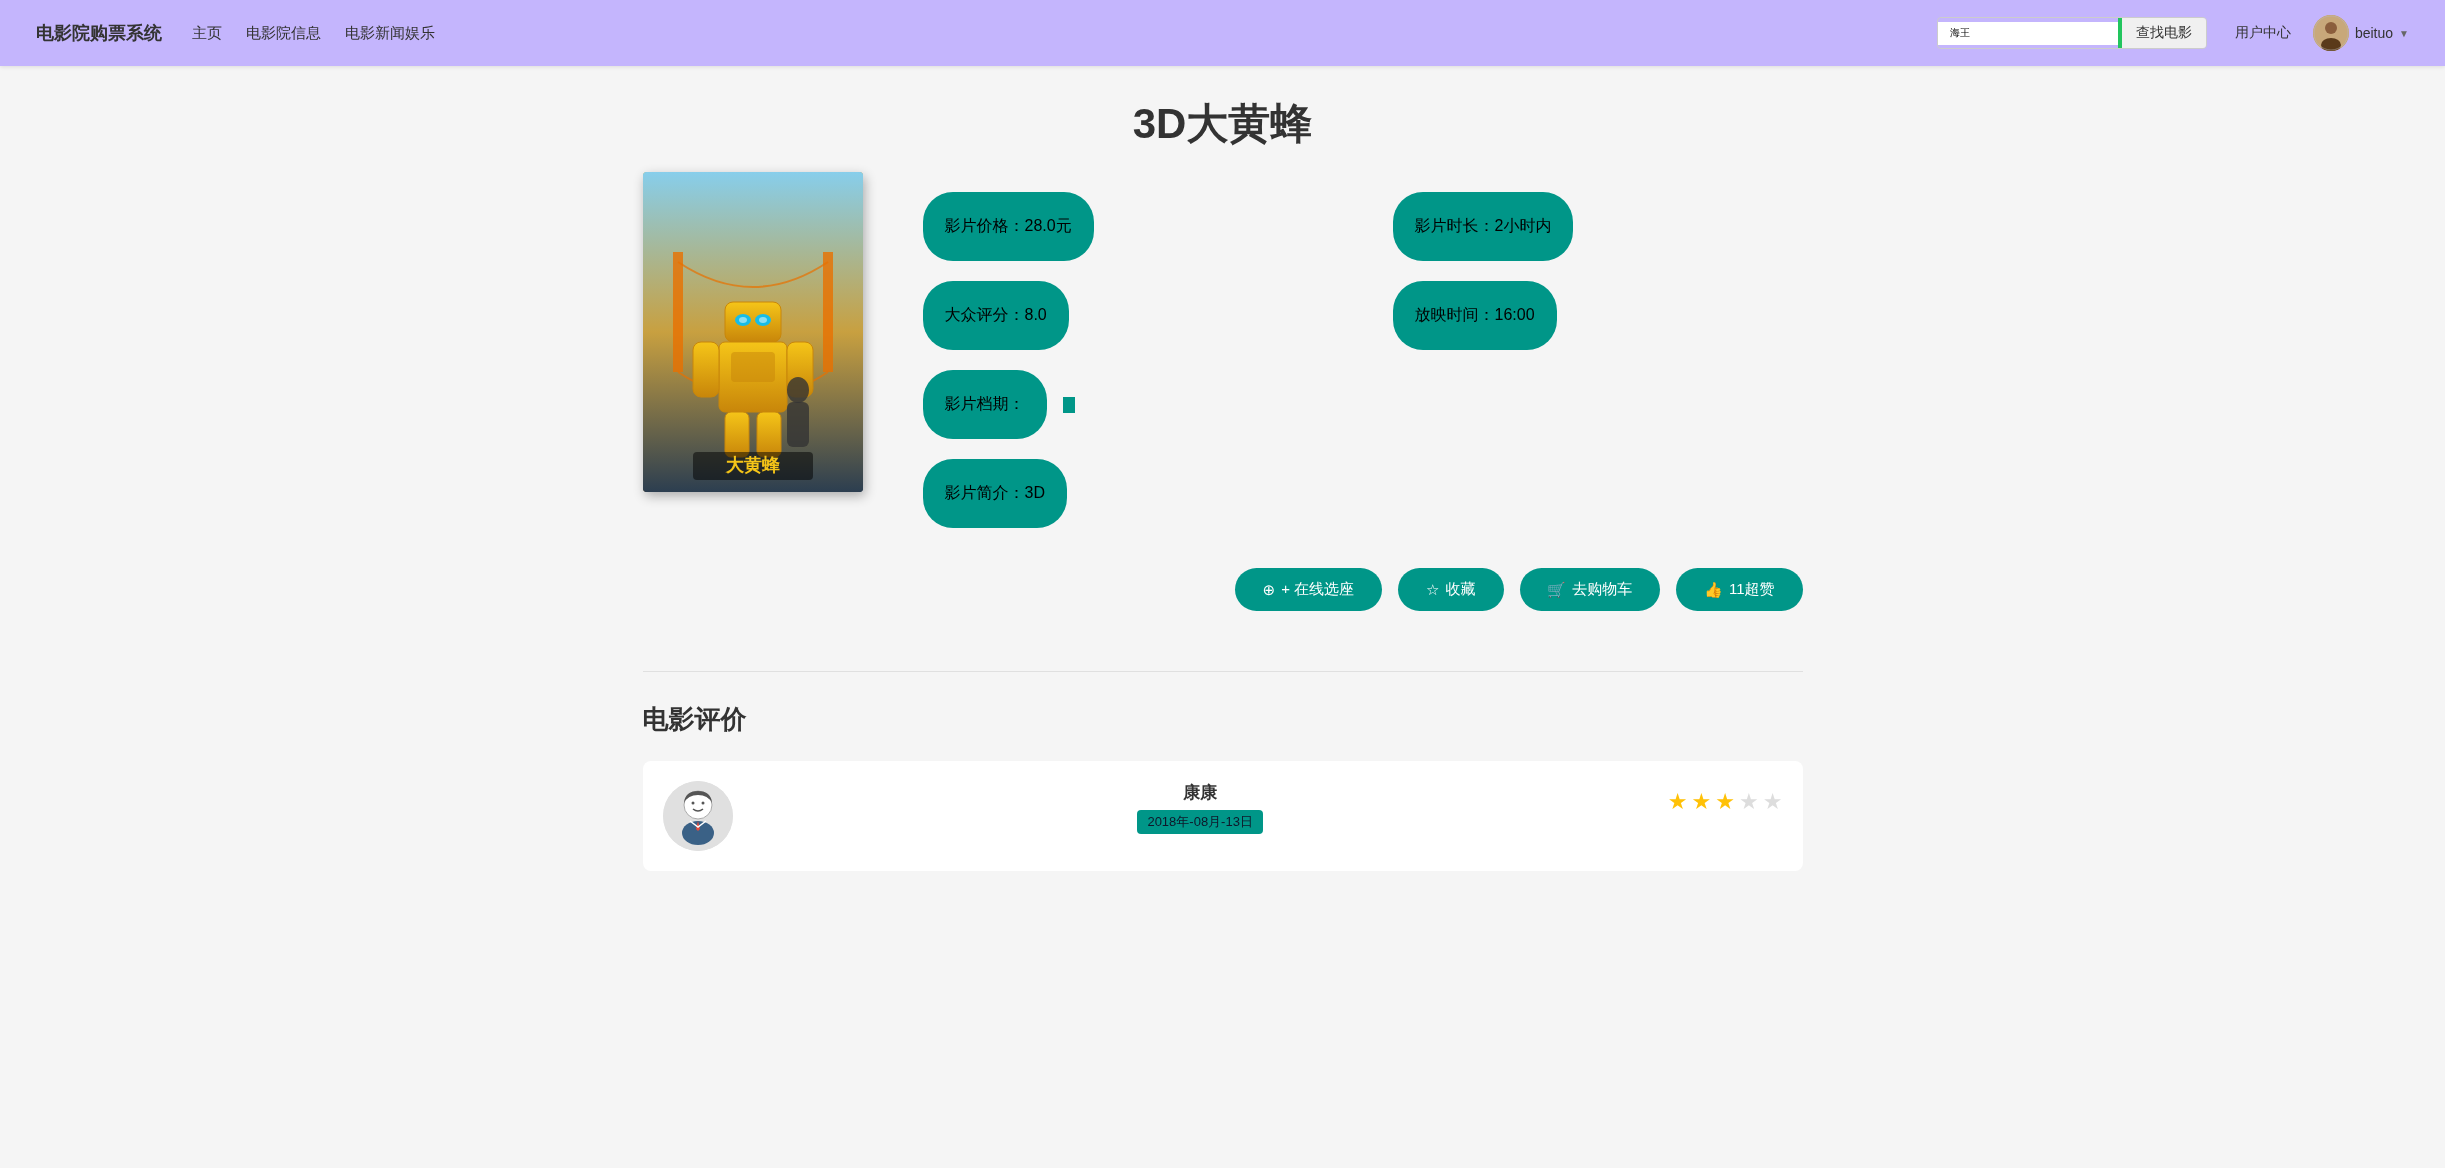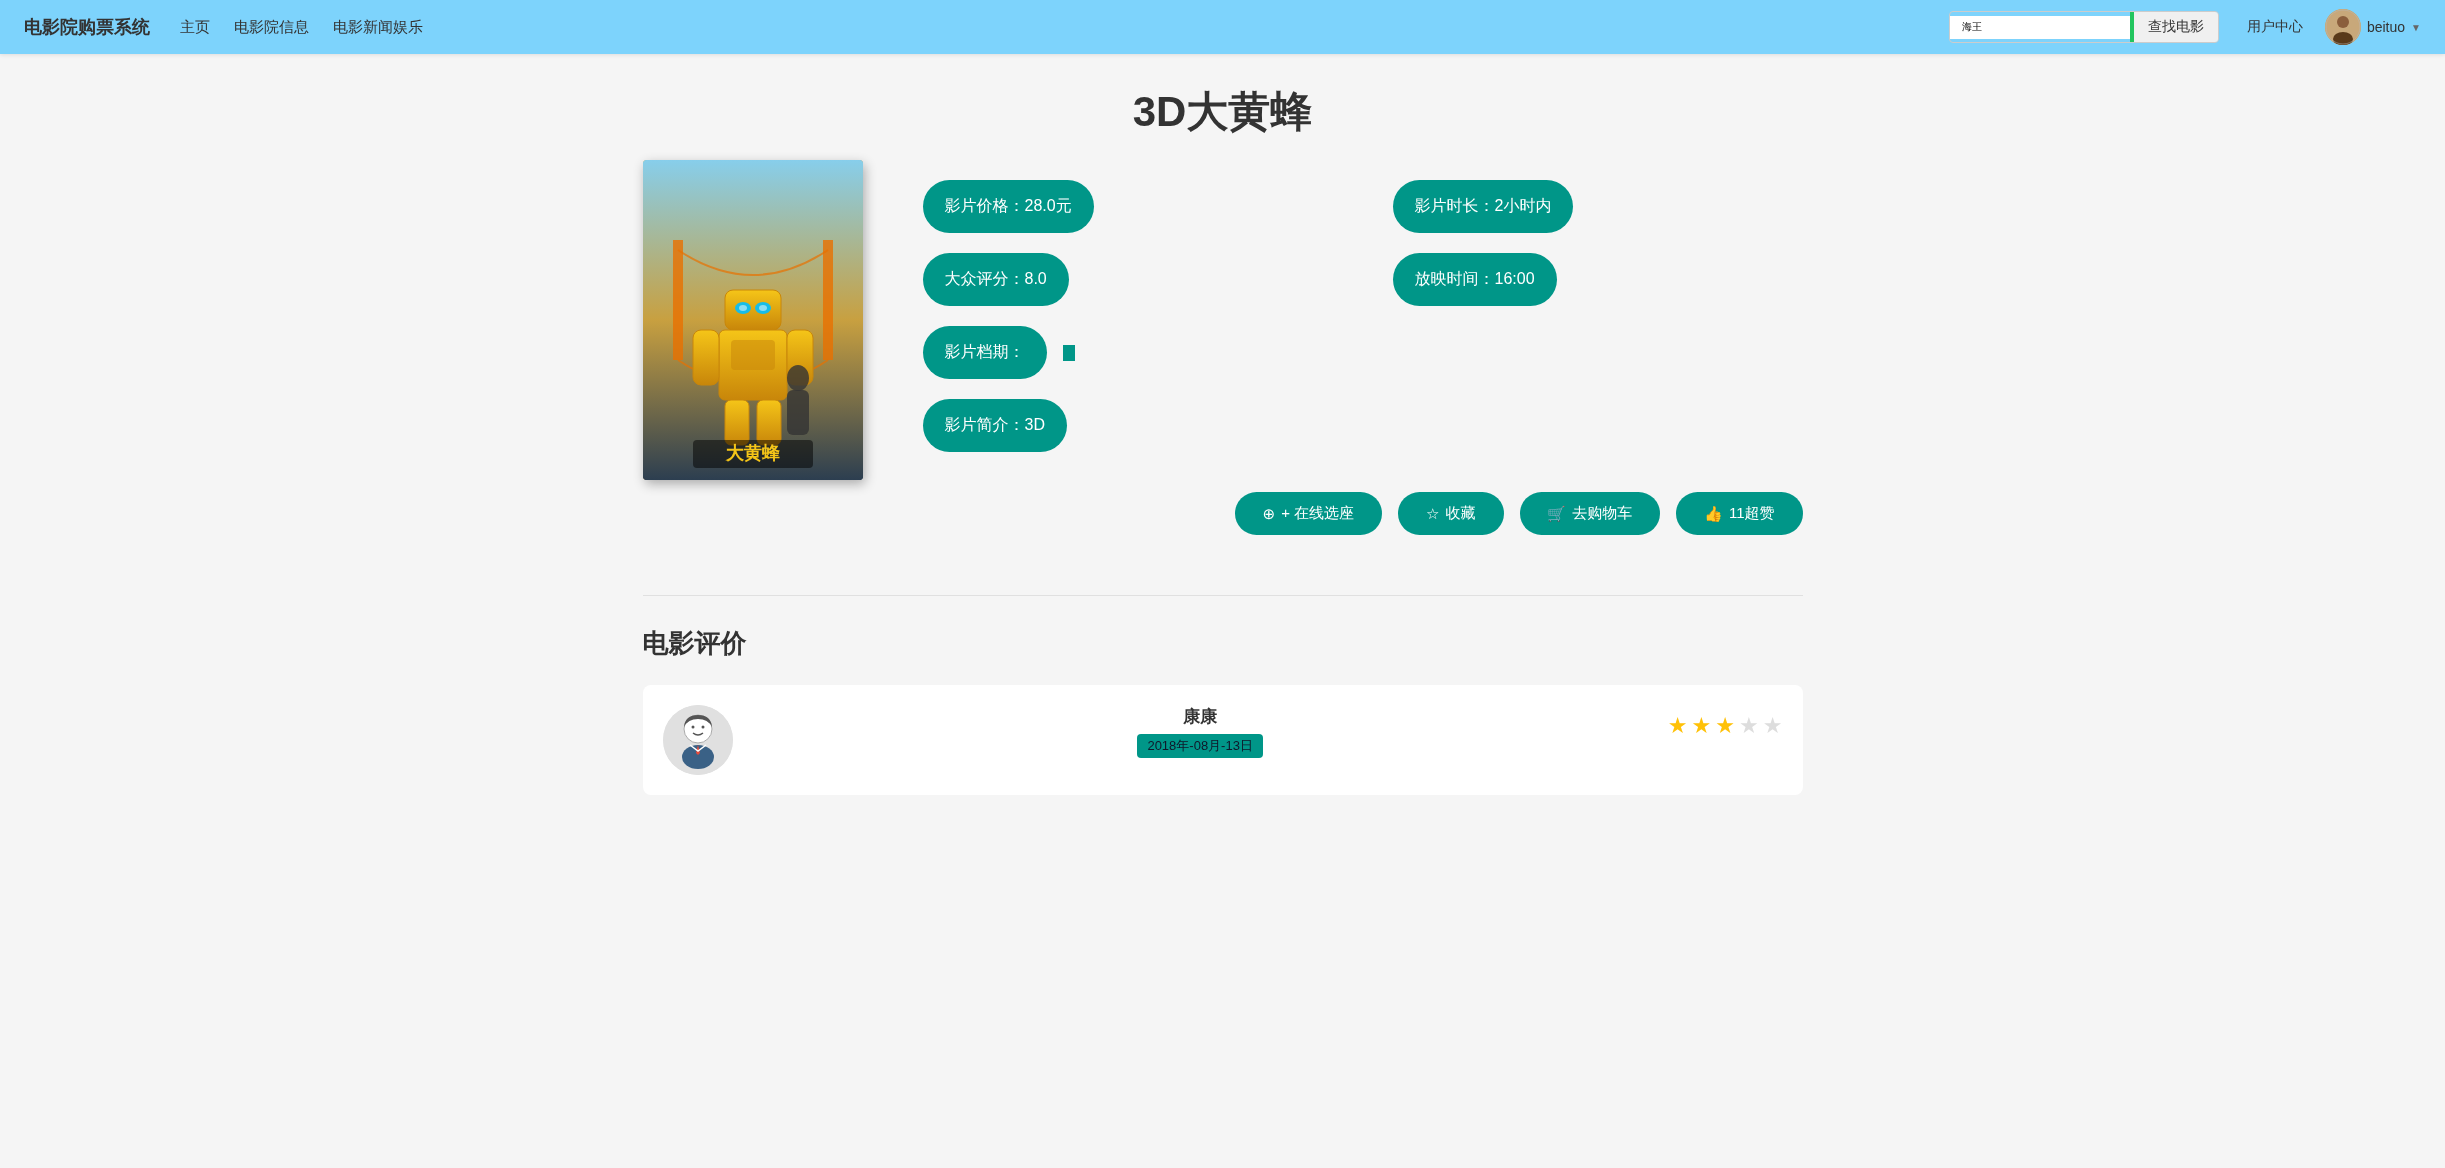--- a/index.html
+++ b/index.html
@@ -4,25 +4,25 @@
   <style>
     * { margin: 0; padding: 0; box-sizing: border-box; }
     body {
       font-family: 'Microsoft YaHei', SimHei, sans-serif;
       background: #f5f5f5;
       min-height: 100vh;
     }
 
     
     .navbar {
-      background: #7dd3fc;
-      display: flex;
-      align-items: center;
-      padding: 0 24px;
-      height: 54px;
+      background: #c4b5fd;
+      display: flex;
+      align-items: center;
+      padding: 0 36px;
+      height: 66px;
       box-shadow: 0 1px 4px rgba(0,0,0,0.1);
       position: sticky;
       top: 0;
       z-index: 100;
     }
     .navbar-brand {
       font-size: 18px;
       font-weight: bold;
       color: #333;
       margin-right: 30px;
@@ -140,23 +140,23 @@
       position: relative;
     }
 
     
     .movie-info {
       flex: 1;
       padding-top: 20px;
     }
     .info-tag {
       background: #009688;
-      color: #ffffff;
+      color: #000000;
       border-radius: 30px;
-      padding: 16px 22px;
+      padding: 24px 22px;
       font-size: 16px;
       display: inline-block;
       white-space: nowrap;
     }
     .small-indicator {
       width: 12px;
       height: 16px;
       background: #009688;
       display: inline-block;
       margin-left: 4px;

